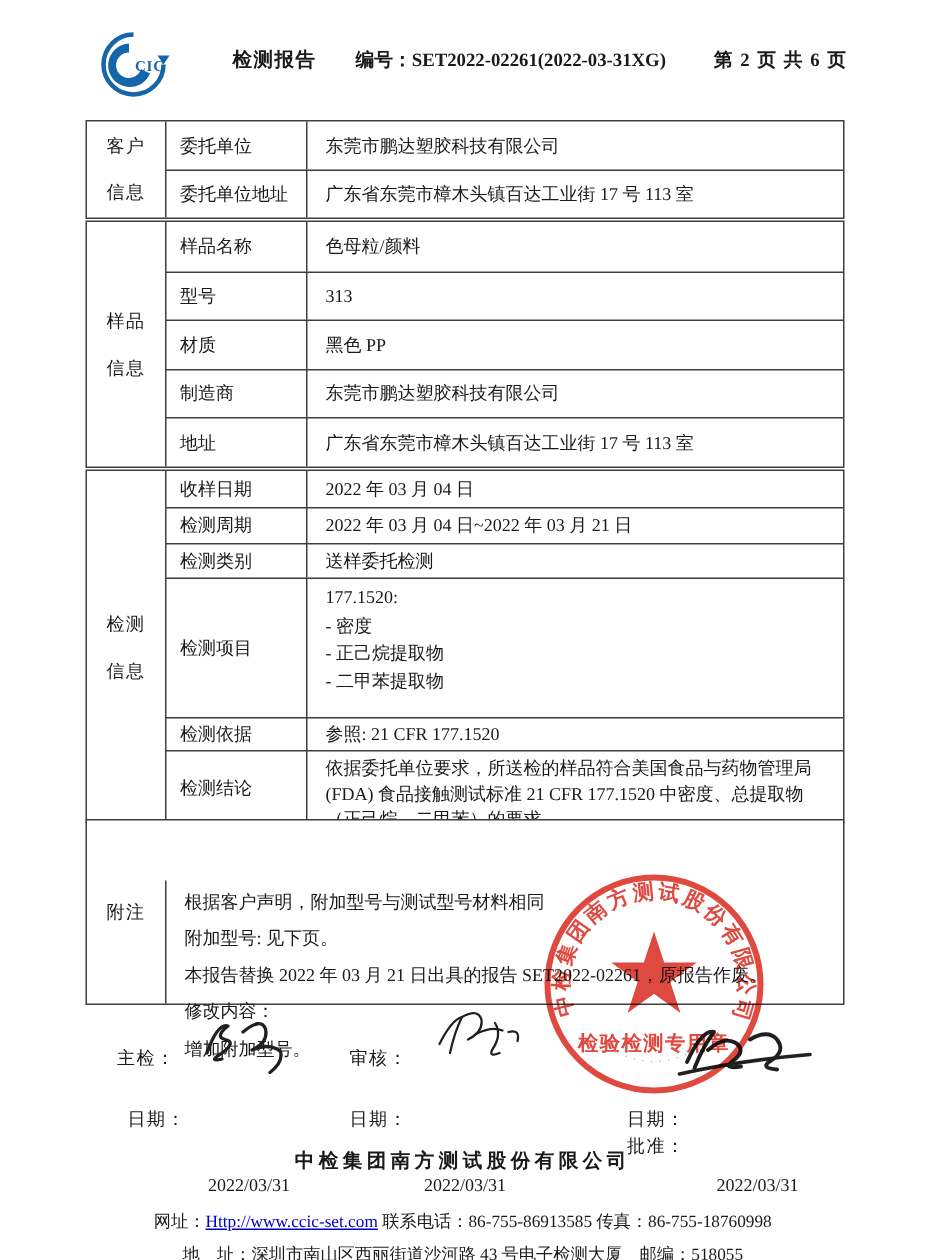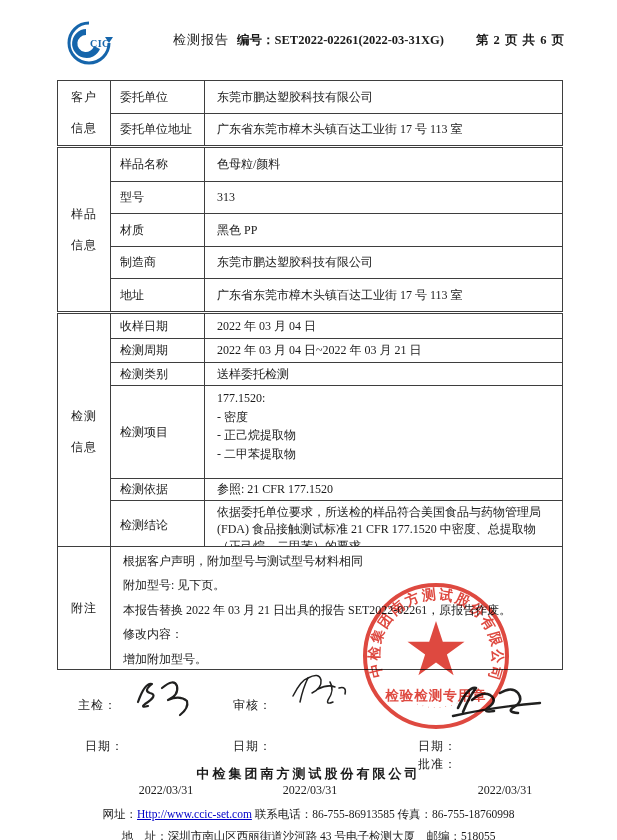--- a/index.html
+++ b/index.html
@@ -3,41 +3,41 @@
 <meta charset="utf-8">
 <style>
   html,body{margin:0;padding:0;}
   body{
     width:617px;height:840px;background:#ffffff;position:relative;overflow:hidden;
     font-family:"Liberation Serif","DejaVu Serif",serif;color:#1a1a1a;
     -webkit-font-smoothing:antialiased;
   }
   .abs{position:absolute;}
   
-  .hdr-title{left:173px;top:31px;font-size:13px;font-weight:normal;letter-spacing:1px;}
+  .hdr-title{left:155px;top:31px;font-size:13px;font-weight:bold;letter-spacing:1px;}
   .hdr-no{left:237px;top:32px;font-size:12.5px;font-weight:bold;}
   .hdr-page{left:468px;top:32px;width:97px;font-size:12.5px;font-weight:bold;letter-spacing:1px;text-align:right;}
   .logo{left:64px;top:20px;}
   
   .tbl{
     position:absolute;left:57px;width:506px;box-sizing:border-box;
     display:grid;grid-template-columns:52px 94px 1fr;
     border:1px solid #3e3e3e;background:#fff;font-size:12px;
   }
   .tbl.notes{grid-template-columns:52px 1fr;}
   .c{border-left:1px solid #3e3e3e;border-top:1px solid #3e3e3e;box-sizing:border-box;min-width:0;}
   .c.nt{border-top:none;}
   .c.nl{border-left:none;}
   .gcell{display:flex;flex-direction:column;justify-content:center;align-items:center;gap:18px;line-height:13px;letter-spacing:1px;}
   .lcell{display:flex;align-items:center;padding-left:9px;}
   .vcell{display:flex;align-items:center;padding-left:12px;padding-right:8px;}
   .vmulti{display:block;padding:3px 10px 0 12px;}
   .vmulti div{line-height:18.6px;}
   .vwrap{display:block;padding:3px 10px 0 12px;line-height:17px;}
-  .notes-body{display:block;padding:2px 10px 0 12px;}
+  .notes-body{display:block;padding:2px 10px 0 12px;margin-top:40px;}
   .notes-body div{line-height:24.4px;}
   
   .siglabel{font-size:12px;letter-spacing:1px;}
   .datelabel{font-size:12px;letter-spacing:1px;}
   .dateval{font-size:12px;text-align:center;width:106px;margin-top:45px;}
   .sig path{fill:none;stroke:#20201f;stroke-linecap:round;stroke-linejoin:round;}
   
   .stamp{left:357px;top:577px;mix-blend-mode:multiply;opacity:.92;}
   
   .ft-company{left:0;top:765px;width:617px;text-align:center;font-size:13px;font-weight:bold;letter-spacing:3px;}

